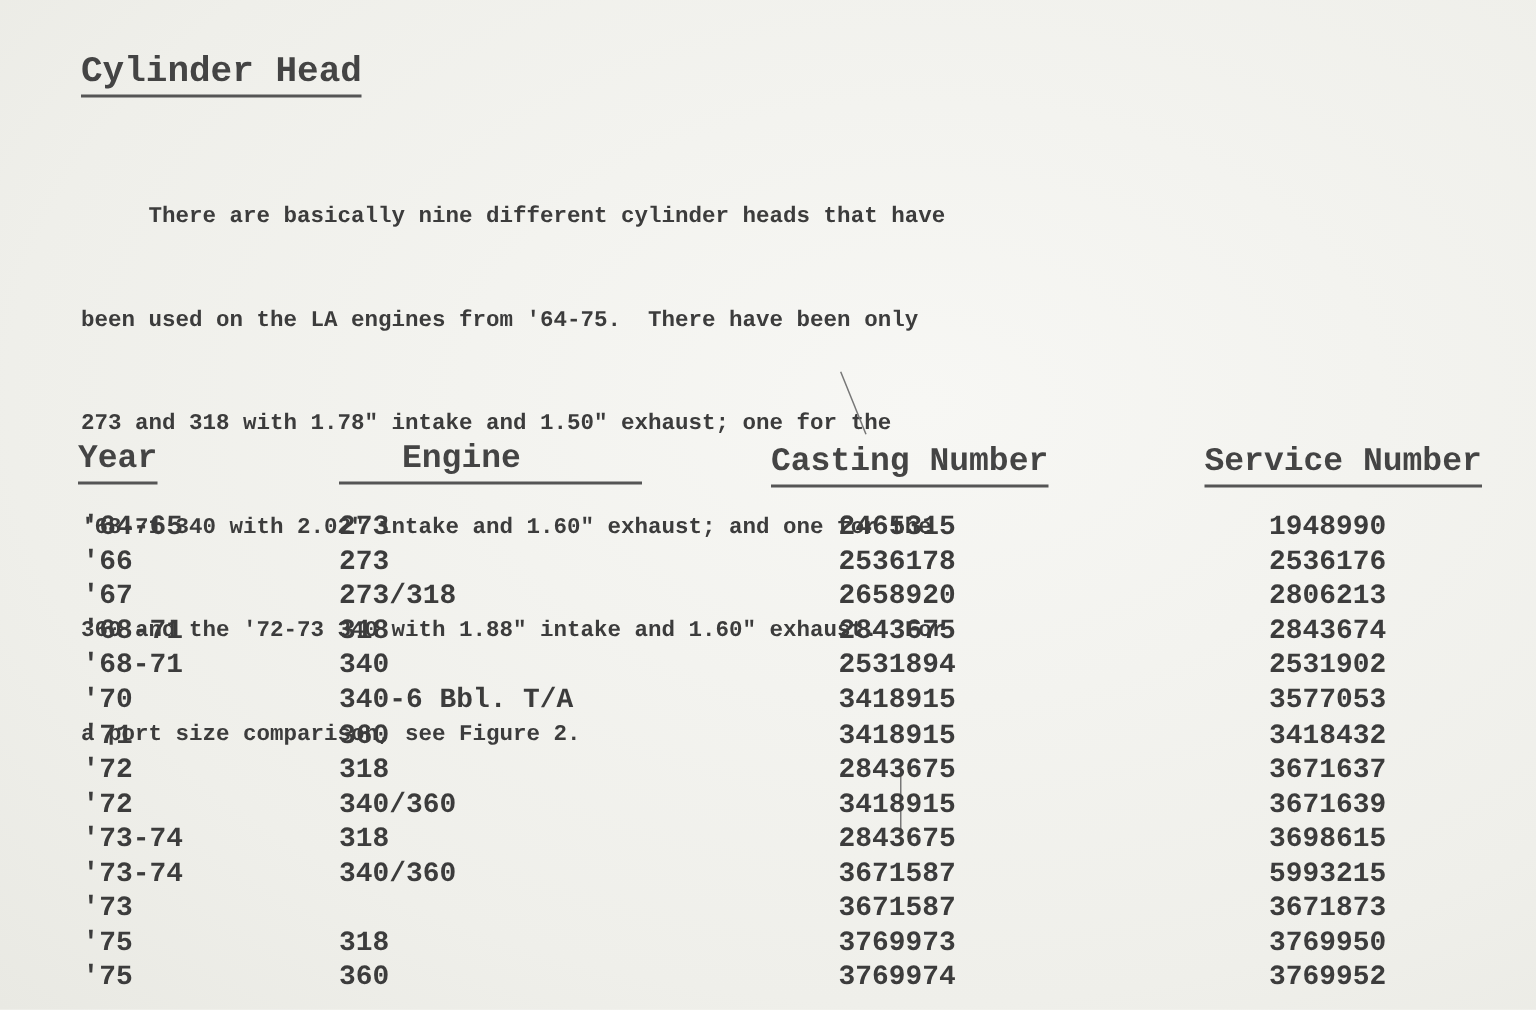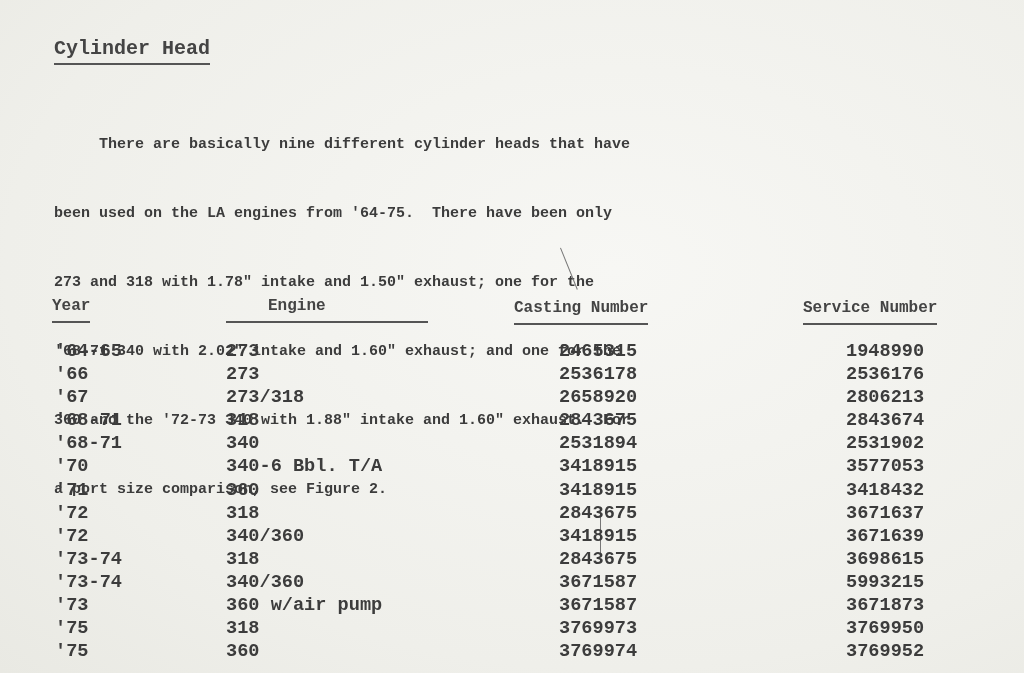--- a/index.html
+++ b/index.html
@@ -9,32 +9,32 @@
     font-family: "Liberation Mono", "DejaVu Sans Mono", monospace;
     color: #3a3a3a;
     position: relative;
   }
   .page {
     position: absolute; left: 0; top: 0; width: 1024px; height: 673px;
     background: radial-gradient(ellipse at 60% 40%, #f7f7f4 0%, #efefea 70%, #e9e9e3 100%);
   }
   .section-title {
     position: absolute; left: 54px; top: 37px;
-    font-size: 20px; font-weight: bold; color: #444;
+    font-size: 24px; font-weight: bold; color: #444;
     border-bottom: 2px solid #555; padding-bottom: 2px;
     line-height: 24px;
   }
   .para {
     position: absolute; left: 54px; top: 87px; width: 940px;
     font-size: 15px; font-weight: bold; color: #3c3c3c;
     line-height: 23px; white-space: pre;
   }
   .hdr {
     position: absolute; top: 294px;
-    font-size: 16px; font-weight: bold; color: #444;
+    font-size: 22px; font-weight: bold; color: #444;
     line-height: 24px;
   }
   .hdr span { border-bottom: 2px solid #555; padding-bottom: 3px; display: inline-block; }
   .hdr-year { left: 52px; }
   .hdr-engine { left: 226px; width: 202px; border-bottom: 2px solid #555; height: 27px; }
   .hdr-engine span { border-bottom: none; margin-left: 42px; }
   .hdr-casting { left: 514px; top: 296px; }
   .hdr-service { left: 803px; top: 296px; }
   .rows { position: absolute; top: 340px; left: 0; width: 936px; }
   .row { position: relative; height: 23.1px; font-size: 18.6px; font-weight: bold; color: #3c3c3c; line-height: 23px; }
@@ -132,21 +132,20 @@
         <span class="c c-service">3698615</span>
       </div>
     <div class="row">
         <span class="c c-year">'73-74</span>
         <span class="c c-engine">340/360</span>
         <span class="c c-casting">3671587</span>
         <span class="c c-service">5993215</span>
       </div>
     <div class="row">
         <span class="c c-year">'73</span>
-        <span class="c c-engine">360 w/air pump</span>
         <span class="c c-casting">3671587</span>
         <span class="c c-service">3671873</span>
       </div>
     <div class="row">
         <span class="c c-year">'75</span>
         <span class="c c-engine">318</span>
         <span class="c c-casting">3769973</span>
         <span class="c c-service">3769950</span>
       </div>
     <div class="row">

